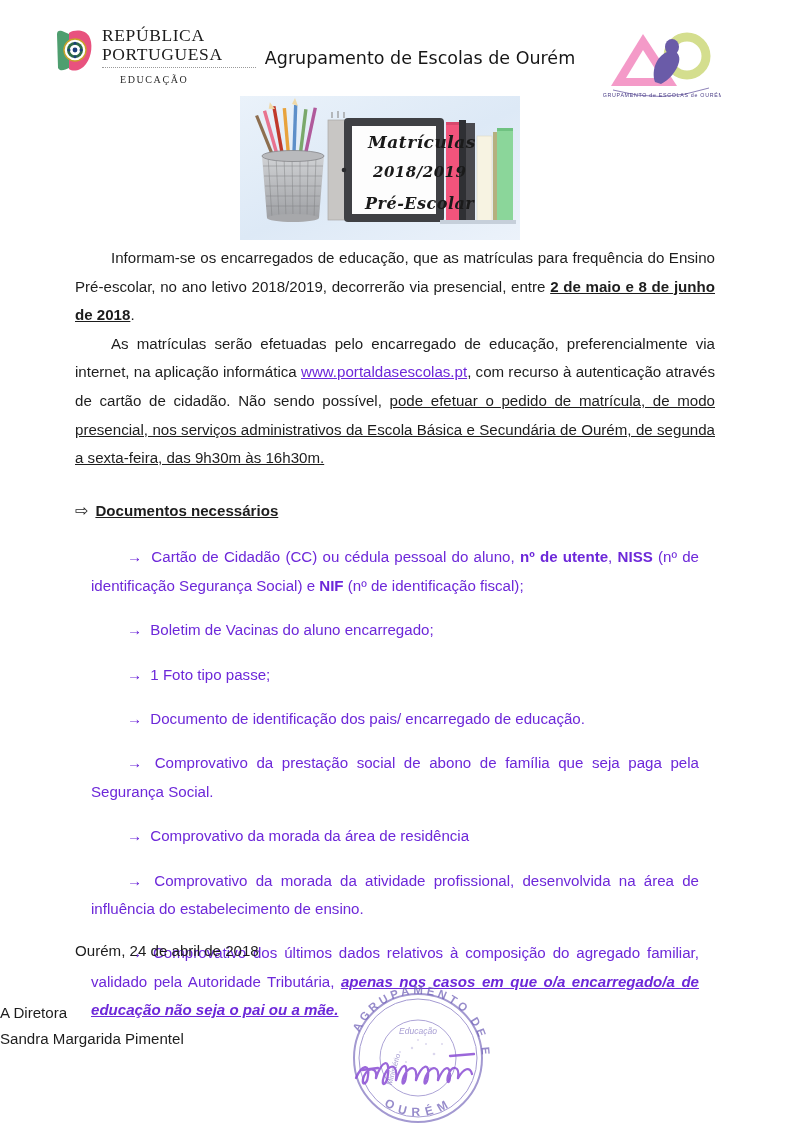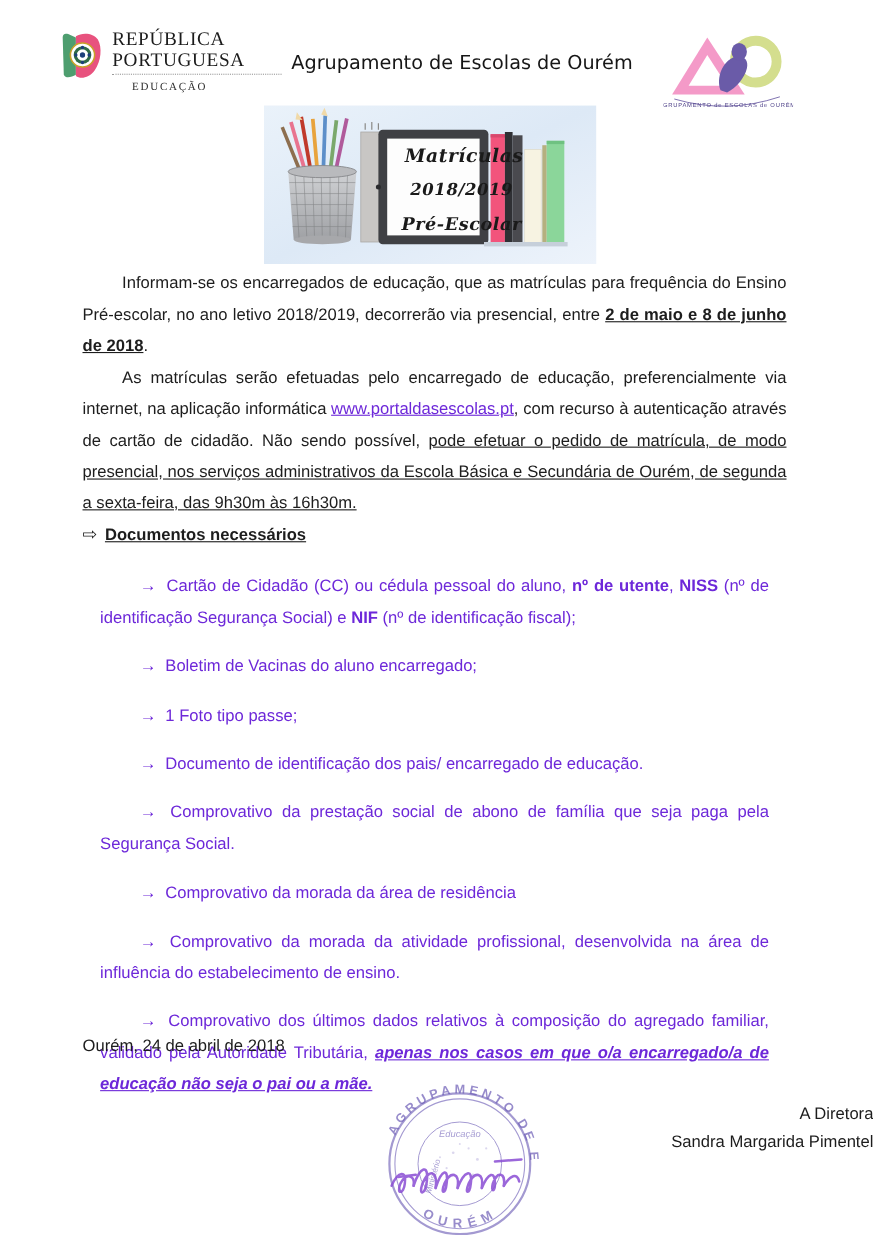--- a/index.html
+++ b/index.html
@@ -87,21 +87,21 @@
     width: 118px;
     height: 70px;
   }
   .ae-logo svg { display: block; }
 
   
   .hero {
     position: absolute;
     left: 240px;
     top: 96px;
-    width: 302px;
+    width: 280px;
     height: 144px;
     background: linear-gradient(160deg, #e8f0f8 0%, #dfeaf6 45%, #e9f1f9 100%);
     overflow: hidden;
   }
   .hero svg { display: block; }
   .hero-caption {
     position: absolute;
     left: 0; top: 0;
     width: 100%; height: 100%;
     pointer-events: none;
@@ -138,20 +138,21 @@
   .u   { text-decoration: underline; }
   .bu  { font-weight: bold; text-decoration: underline; }
   .b   { font-weight: bold; }
   .biu { font-weight: bold; font-style: italic; text-decoration: underline; }
   .link {
     color: #6d28d9;
     text-decoration: underline;
   }
 
   .section-head {
+    margin-top: 24px;
     margin-bottom: 4px;
     font-size: 15.1px;
     line-height: 28.6px;
     color: #1d1d1d;
   }
   .section-head .arrow {
     display: inline-block;
     font-size: 16px;
     margin-right: 7px;
     color: #1d1d1d;
@@ -181,21 +182,21 @@
     width: 640px;
     text-align: left;
     font-size: 15.1px;
     color: #1d1d1d;
   }
   .sig-block {
     position: absolute;
     left: 0;
     top: 1000px;
     width: 794px;
-    text-align: right;
+    text-align: left;
   }
   .sig-role {
     font-size: 15.1px;
     line-height: 26px;
     color: #1d1d1d;
   }
   .sig-name {
     font-size: 15.1px;
     line-height: 26px;
     color: #1d1d1d;

